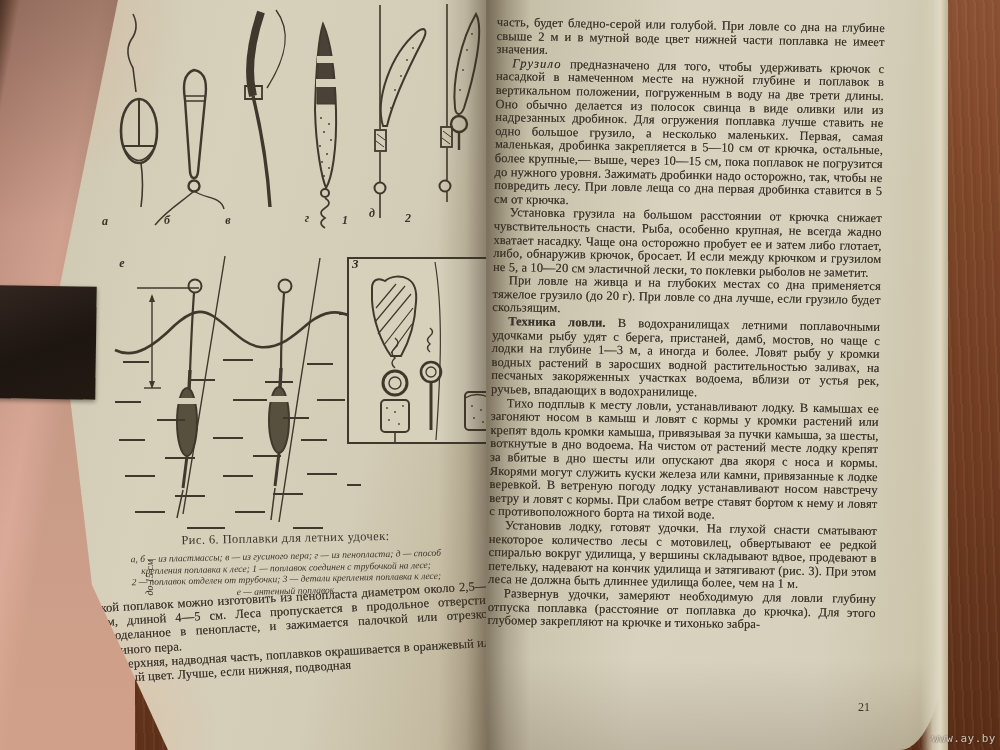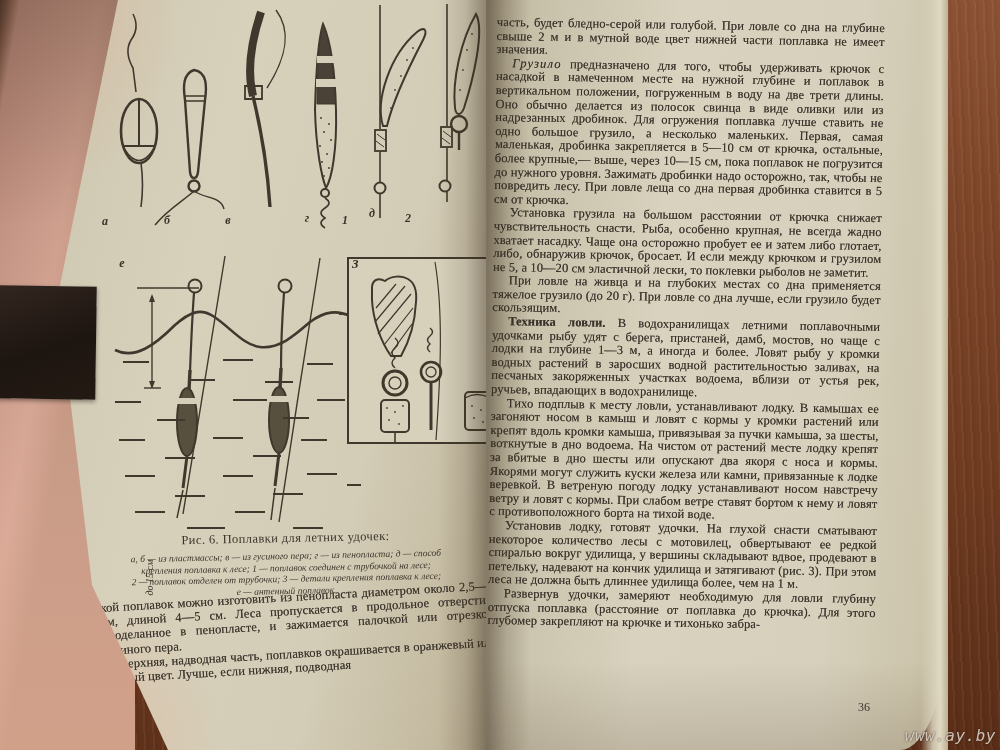--- a/index.html
+++ b/index.html
@@ -41,24 +41,23 @@
     background:linear-gradient(90deg,rgba(70,55,35,0) 0%,rgba(70,55,35,0.16) 30%,rgba(55,42,26,0.45) 54%,rgba(70,55,35,0.20) 74%,rgba(70,55,35,0) 100%);
   }
   .bookmark{
     position:absolute;left:-3px;top:286px;width:99px;height:113px;z-index:3;
     transform:rotate(0.8deg);
     background:linear-gradient(160deg,#332620,#1d1510 55%,#241a14 100%);
     box-shadow:0 2px 4px rgba(0,0,0,0.4);
   }
   .watermark{
     position:absolute;right:4px;bottom:5px;z-index:5;
-    font-family:"DejaVu Sans Mono","DejaVu Sans",monospace;font-size:16px;
+    font-family:"DejaVu Sans Mono","DejaVu Sans",monospace;font-size:11px;
     color:rgba(226,220,210,0.85);letter-spacing:0.5px;
     text-shadow:0 0 2px rgba(50,25,10,0.9);
-    font-style:italic;
   }
   
   .fig1{position:absolute;left:95px;top:0;width:400px;height:238px;}
   .fig2{position:absolute;left:95px;top:250px;width:402px;height:292px;}
   .fig-label{
     position:absolute;transform:translate(-50%,0);font-size:12px;font-style:italic;
     color:#3a332a;font-weight:bold;
   }
   .dim-label{
     position:absolute;left:118px;top:572px;width:62px;text-align:center;
@@ -281,21 +280,21 @@
     <div class="right-body">
         <p class="para noindent">часть, будет бледно-серой или голубой. При ловле со дна на глубине свыше 2 м и в мутной воде цвет нижней части поплавка не имеет значения.</p>
         <p class="para"><span class="lead-italic">Грузило</span> предназначено для того, чтобы удерживать крючок с насадкой в намеченном месте на нужной глубине и поплавок в вертикальном положении, погруженным в воду на две трети длины. Оно обычно делается из полосок свинца в виде оливки или из надрезанных дробинок. Для огружения поплавка лучше ставить не одно большое грузило, а несколько маленьких. Первая, самая маленькая, дробинка закрепляется в 5—10 см от крючка, остальные, более крупные,— выше, через 10—15 см, пока поплавок не погрузится до нужного уровня. Зажимать дробинки надо осторожно, так, чтобы не повредить лесу. При ловле леща со дна первая дробинка ставится в 5 см от крючка.</p>
         <p class="para">Установка грузила на большом расстоянии от крючка снижает чувствительность снасти. Рыба, особенно крупная, не всегда жадно хватает насадку. Чаще она осторожно пробует ее и затем либо глотает, либо, обнаружив крючок, бросает. И если между крючком и грузилом не 5, а 10—20 см эластичной лески, то поклевки рыболов не заметит.</p>
         <p class="para">При ловле на живца и на глубоких местах со дна применяется тяжелое грузило (до 20 г). При ловле со дна лучше, если грузило будет скользящим.</p>
         <p class="para"><span class="lead-bold">Техника ловли.</span> В водохранилищах летними поплавочными удочками рыбу удят с берега, пристаней, дамб, мостов, но чаще с лодки на глубине 1—3 м, а иногда и более. Ловят рыбу у кромки водных растений в заросших водной растительностью заливах, на песчаных закоряженных участках водоема, вблизи от устья рек, ручьев, впадающих в водохранилище.</p>
         <p class="para">Тихо подплыв к месту ловли, устанавливают лодку. В камышах ее загоняют носом в камыш и ловят с кормы у кромки растений или крепят вдоль кромки камыша, привязывая за пучки камыша, за шесты, воткнутые в дно водоема. На чистом от растений месте лодку крепят за вбитые в дно шесты или опускают два якоря с носа и кормы. Якорями могут служить куски железа или камни, привязанные к лодке веревкой. В ветреную погоду лодку устанавливают носом навстречу ветру и ловят с кормы. При слабом ветре ставят бортом к нему и ловят с противоположного борта на тихой воде.</p>
         <p class="para">Установив лодку, готовят удочки. На глухой снасти сматывают некоторое количество лесы с мотовилец, обвертывают ее редкой спиралью вокруг удилища, у вершины складывают вдвое, продевают в петельку, надевают на кончик удилища и затягивают (рис. 3). При этом леса не должна быть длиннее удилища более, чем на 1 м.</p>
         <p class="para">Развернув удочки, замеряют необходимую для ловли глубину отпуска поплавка (расстояние от поплавка до крючка). Для этого глубомер закрепляют на крючке и тихонько забра-</p>
       </div>
-    <div class="pagenum" style="left:372px;top:700px;">36</div>
+    <div class="pagenum" style="left:372px;top:700px;">21</div>
   </div>
 
   <div class="right-edge"></div>
   <div class="gutter"></div>
   <div class="bookmark"></div>
   <div class="watermark">www.ay.by</div>
 
 </div>
 
 </body></html>

